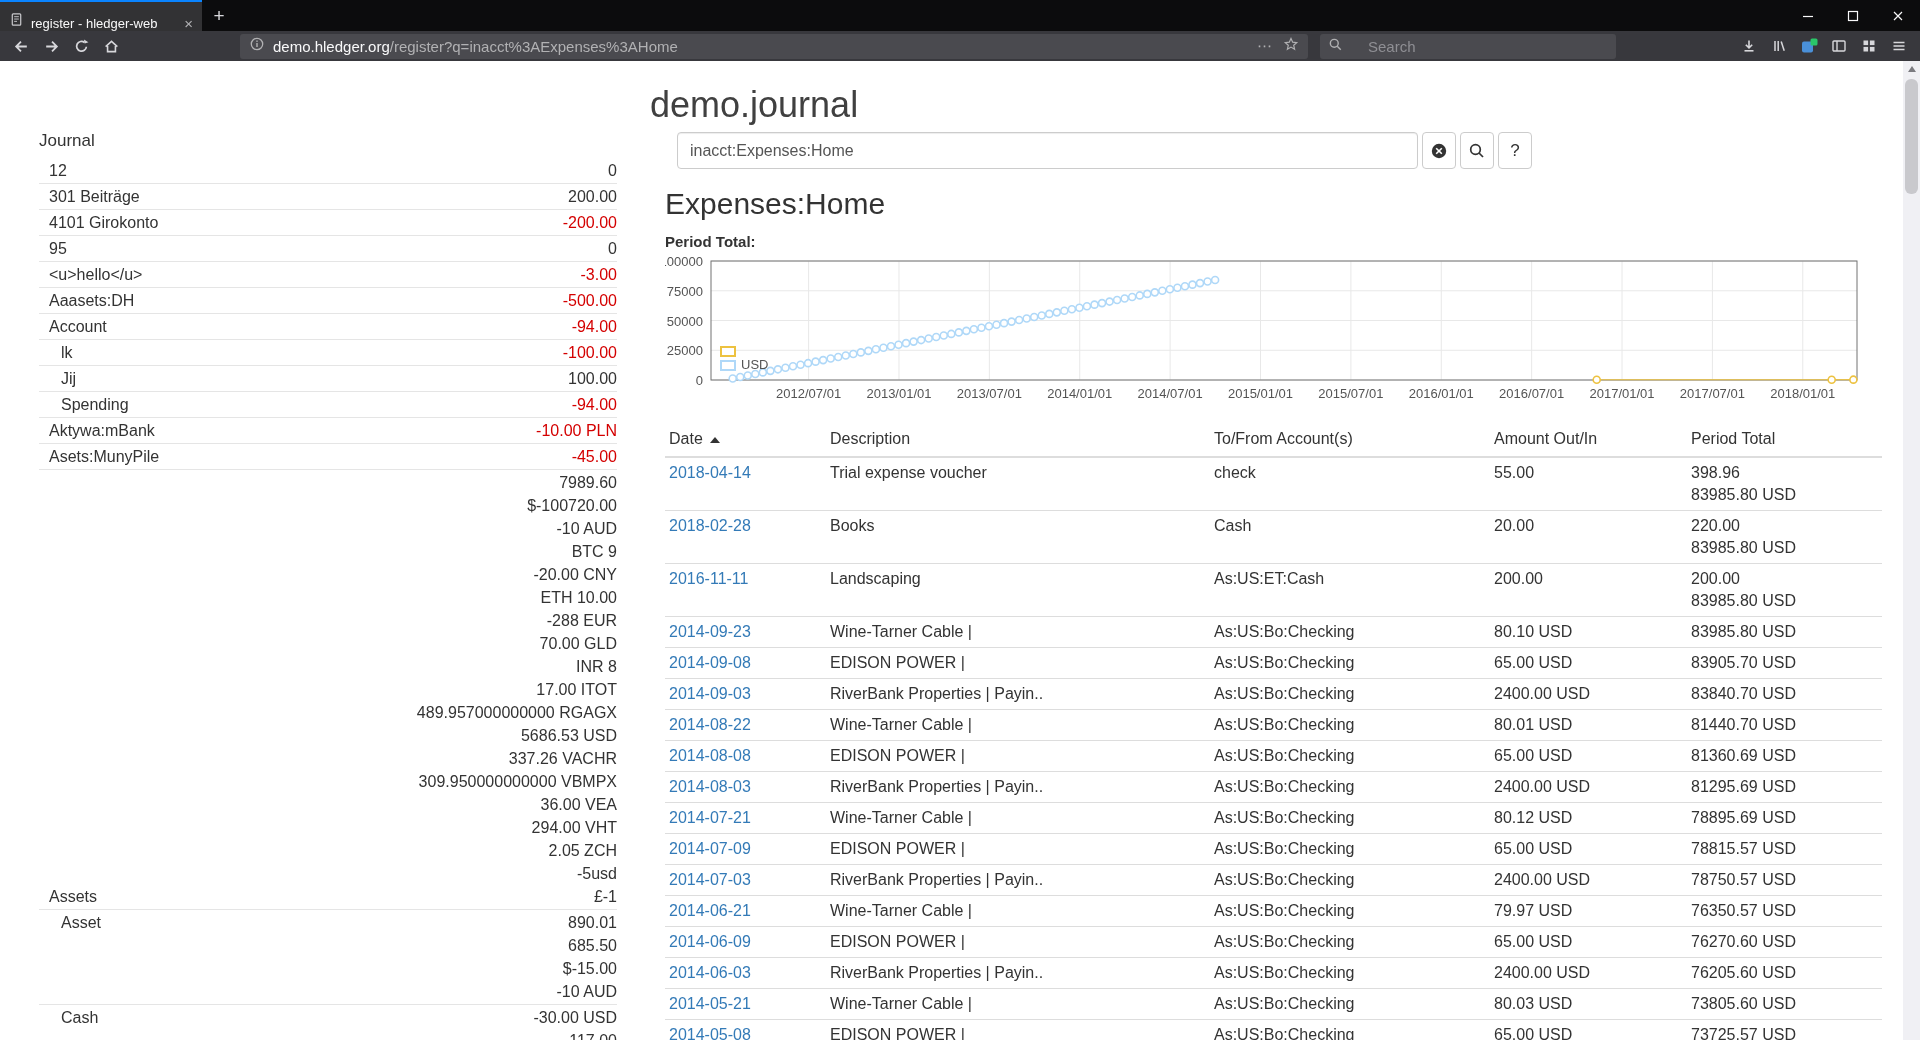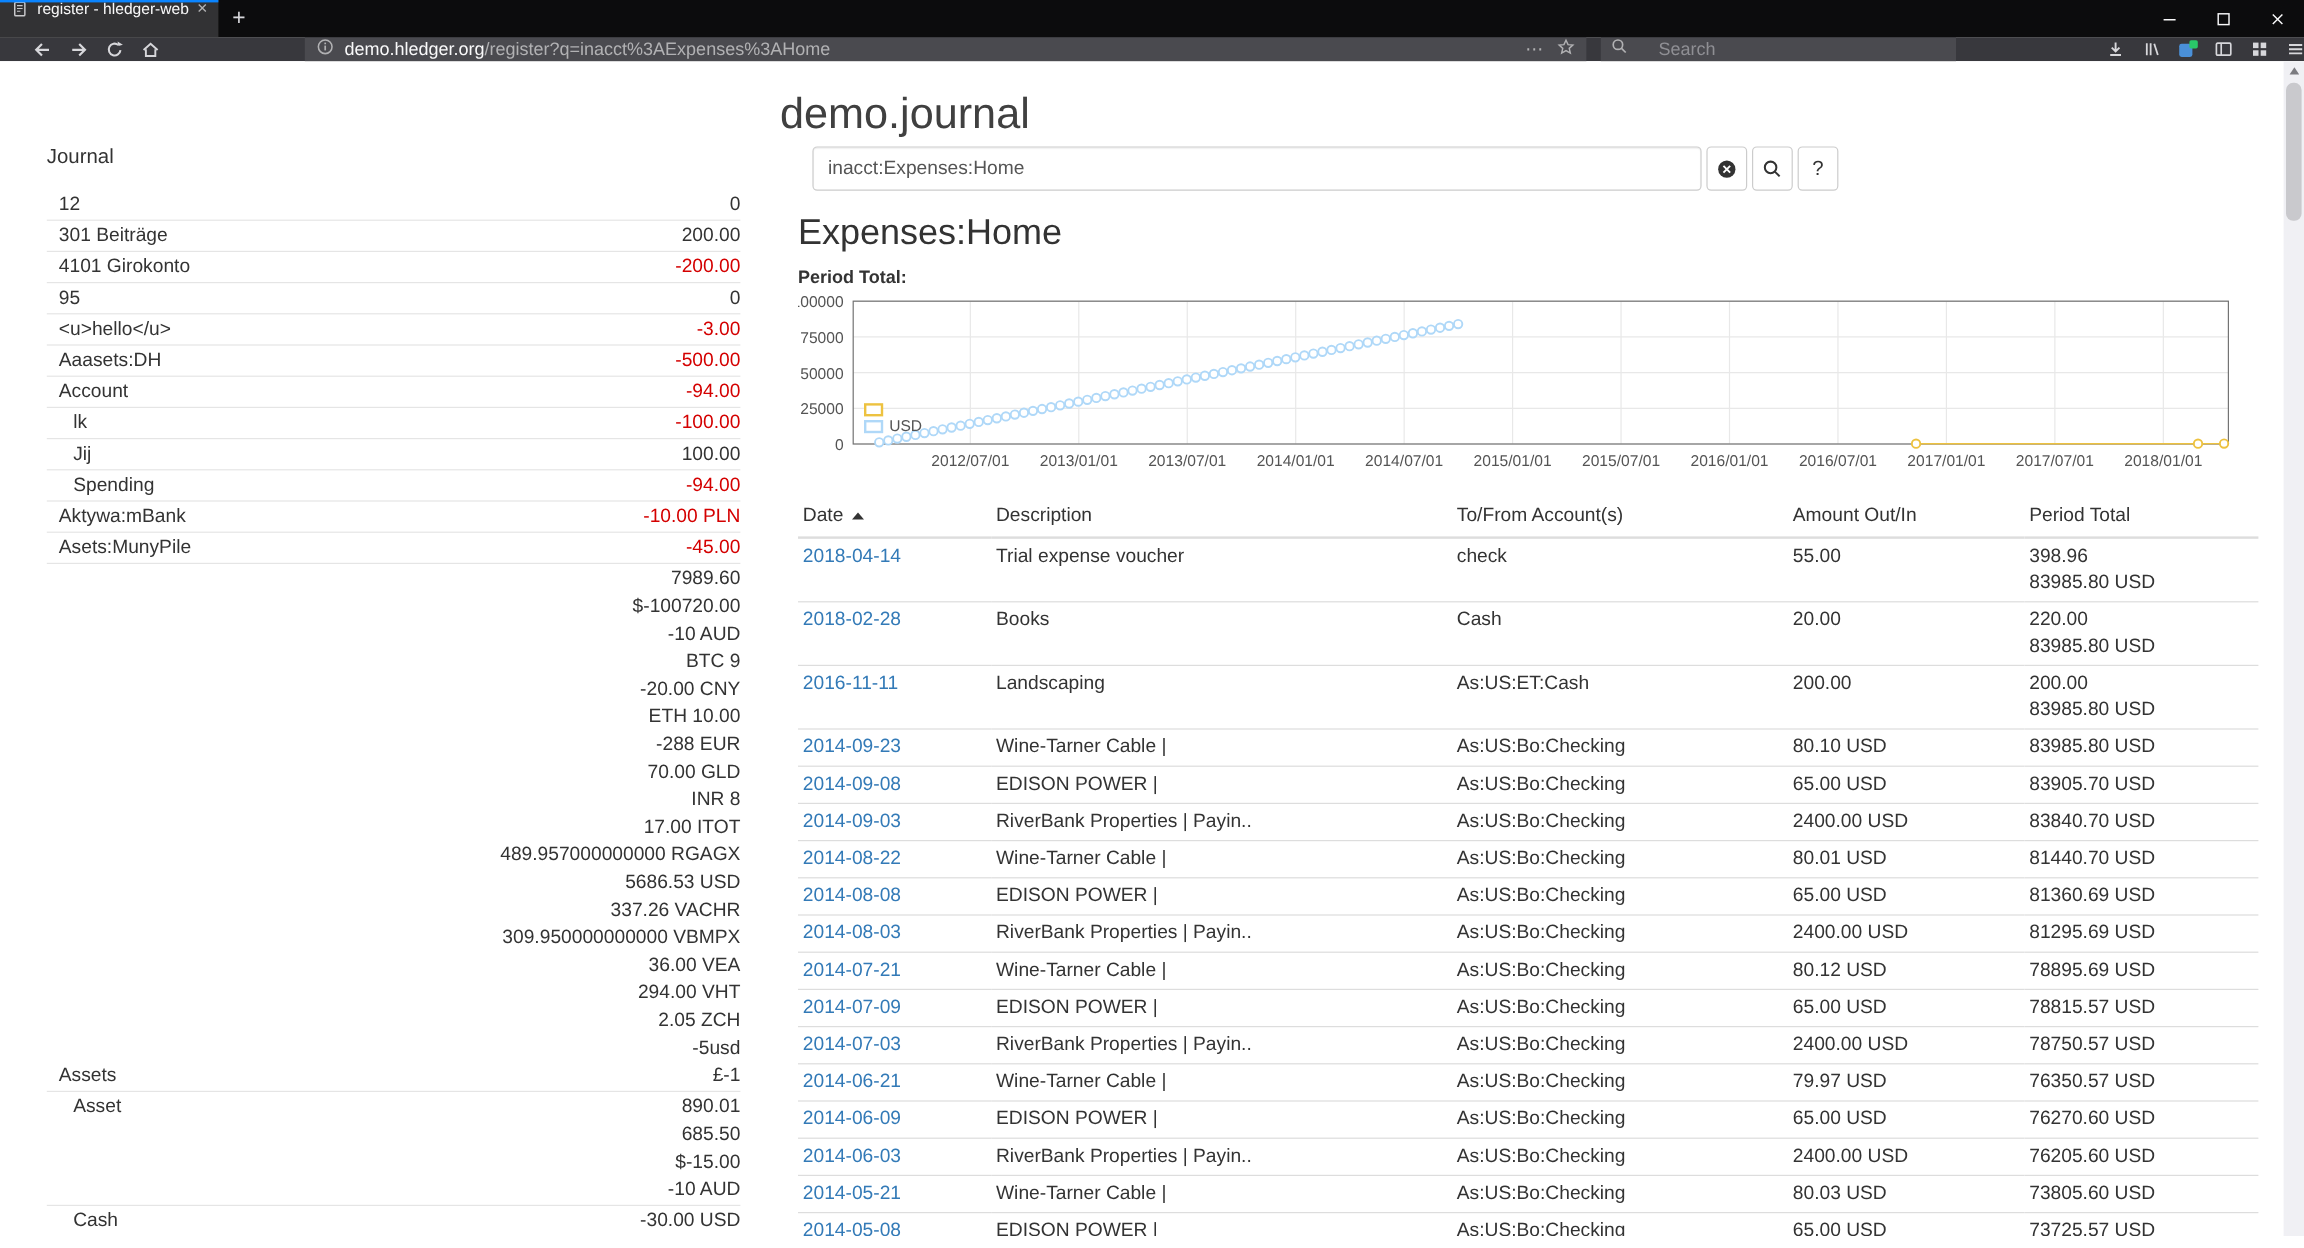--- a/index.html
+++ b/index.html
@@ -1,29 +1,29 @@
 <!DOCTYPE html>
 <html><head>
 <meta charset="utf-8">
 <style>
   * { box-sizing: border-box; margin: 0; padding: 0; }
   html,body { width:1920px; height:1040px; overflow:hidden; background:#fff;
     font-family:"Liberation Sans", sans-serif; }
 
   
   .tabbar { height:31px; background:#0c0c0d; display:flex; align-items:stretch; position:relative; }
-  .tab { width:182px; background:#323234; display:flex; align-items:flex-start; padding:0 9px; position:relative; }
+  .tab { width:202px; background:#323234; display:flex; align-items:flex-end; padding:0 9px; position:relative; }
   .tab::before { content:""; position:absolute; top:0; left:0; right:0; height:2px; background:#0a84ff; }
   .tab-title { color:#f9f9fa; font-size:13px; margin-left:7px; flex:1; white-space:nowrap; overflow:hidden; }
   .tab-close { color:#b1b1b3; font-size:15px; margin-left:6px; line-height:1; }
   .newtab { color:#d7d7db; font-size:19px; width:34px; display:flex; align-items:center; justify-content:center; }
   .win-controls { position:absolute; right:0; top:0; height:31px; display:flex; }
   .win-btn { width:45px; display:flex; align-items:center; justify-content:center; }
 
-  .navbar { height:20px; background:#38383d; display:flex; align-items:center; padding:0 20px; }
+  .navbar { height:30px; background:#38383d; display:flex; align-items:center; padding:0 6px; }
   .nav-icon { width:30px; height:26px; display:flex; align-items:center; justify-content:center; border-radius:2px; flex:none; }
   .spacer { width:114px; flex:none; }
   .urlbar { width:1068px; height:25px; background:#4a4a4f; border-radius:3px; display:flex; align-items:center; padding:0 9px; flex:none; }
   .url-text { font-size:15px; margin-left:8px; flex:1; white-space:nowrap; overflow:hidden; }
   .url-domain { color:#f9f9fa; }
   .url-path  { color:#b1b1b3; }
   .page-actions { color:#b1b1b3; font-size:15px; margin-right:10px; letter-spacing:1px; }
   .searchbar { width:296px; height:25px; background:#4a4a4f; border-radius:3px; margin-left:12px; display:flex; align-items:center; padding:0 8px; flex:none; }
   .browser-search-input { background:transparent; border:none; outline:none; color:#b1b1b3; font-size:15px; margin-left:25px; width:230px; font-family:"Liberation Sans",sans-serif; }
   .browser-search-input::placeholder { color:#8f8f94; }
@@ -32,21 +32,21 @@
 
   
   .viewport { position:relative; height:979px; background:#fff; overflow:hidden; color:#333; }
   .scrollbar { position:absolute; right:0; top:0; width:17px; height:100%; background:#f0f0f4; }
   .sb-arrow { width:17px; height:16px; display:flex; align-items:center; justify-content:center; }
   .sb-tri-up { width:0; height:0; border-left:4px solid transparent; border-right:4px solid transparent; border-bottom:6px solid #7b7b80; }
   .sb-thumb { position:absolute; left:2px; top:18px; width:13px; height:115px; background:#c9c9cd; border-radius:6px; }
 
   
   .sidebar { position:absolute; left:39px; top:68px; width:578px; font-size:16px; }
-  .sidebar-heading { font-size:17px; line-height:24px; margin-bottom:15px; color:#333; }
+  .sidebar-heading { font-size:17px; line-height:24px; margin-bottom:5px; color:#333; }
   .acct-row { display:flex; justify-content:space-between; align-items:flex-start; border-bottom:1px solid #e5e5e5; padding:1px 0; }
   .acct-row.name-bottom { align-items:flex-end; }
   .acct-name { line-height:23px; white-space:nowrap; color:#333; }
   .ind1 { padding-left:10px; } .ind2 { padding-left:22px; }
   .acct-amts { text-align:right; }
   .amt { line-height:23px; white-space:nowrap; color:#333; }
   .neg { color:#d40000; }
 
   
   .main { position:absolute; left:665px; top:0; width:1217px; }

